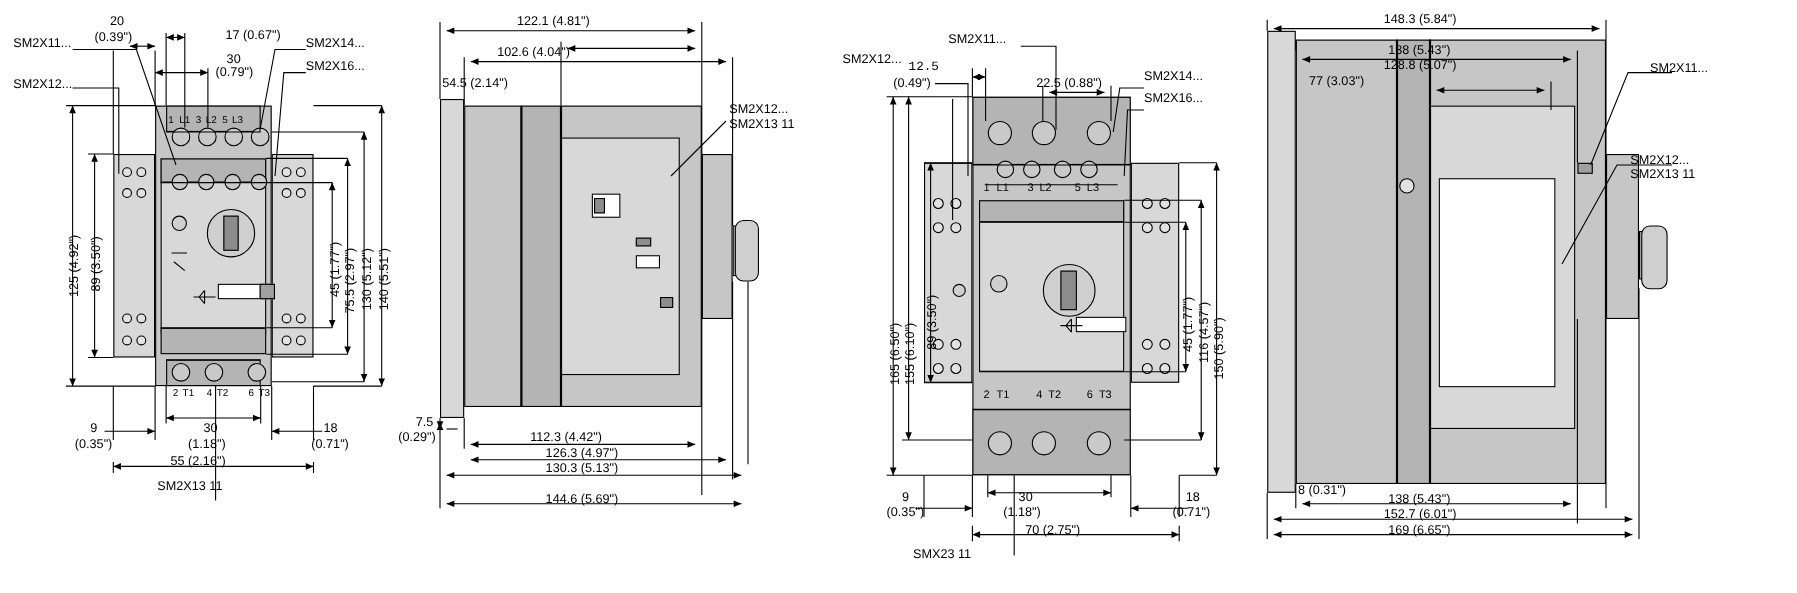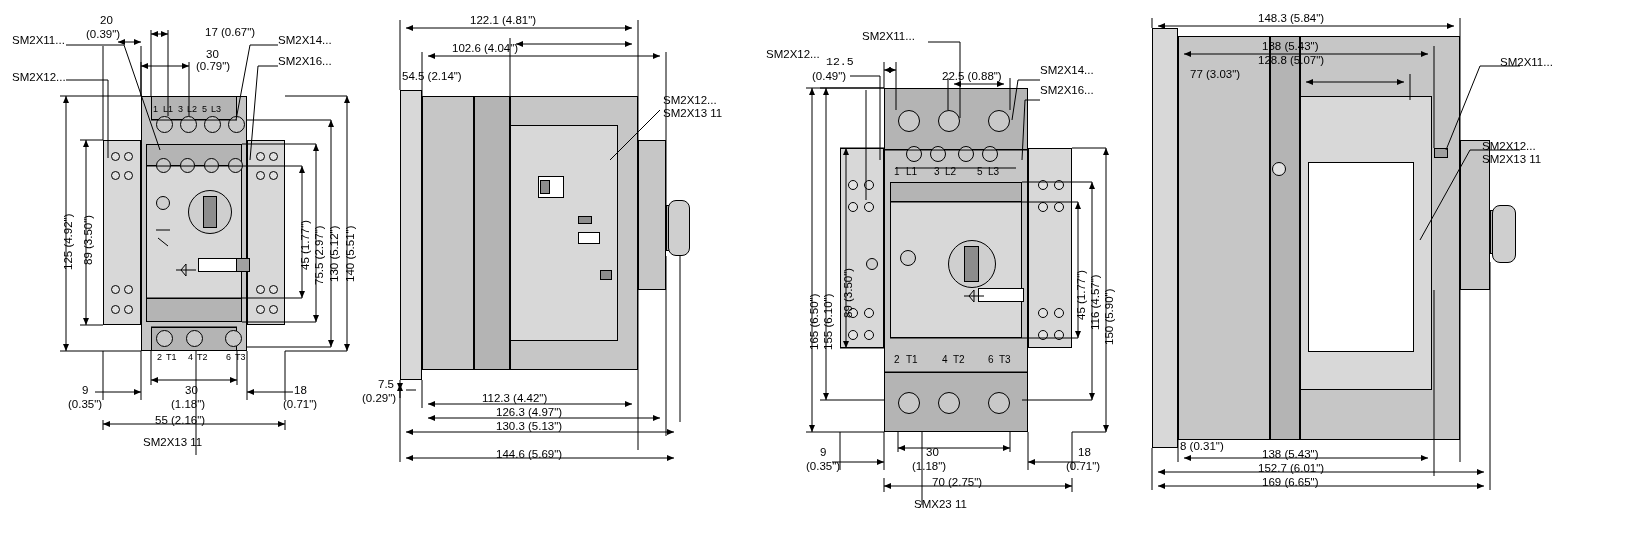--- a/index.html
+++ b/index.html
@@ -337,21 +337,21 @@
     <div class="lbl" style="left:926px;top:446px;">30</div>
     <div class="lbl" style="left:912px;top:460px;">(1.18")</div>
     <div class="lbl" style="left:1078px;top:446px;">18</div>
     <div class="lbl" style="left:1066px;top:460px;">(0.71")</div>
     <div class="lbl" style="left:932px;top:476px;">70 (2.75")</div>
 
     <div class="lbl" style="left:862px;top:30px;">SM2X11...</div>
     <div class="lbl" style="left:766px;top:48px;">SM2X12...</div>
     <div class="lbl" style="left:1040px;top:64px;">SM2X14...</div>
     <div class="lbl" style="left:1040px;top:84px;">SM2X16...</div>
-    <div class="lbl" style="left:914px;top:498px;">SMX23 11</div>
+    <div class="lbl" style="left:830px;top:498px;">SMX23 11</div>
 
     <div class="lbl" style="left:894px;top:166px;font-size:10px;">1</div>
     <div class="lbl" style="left:906px;top:166px;font-size:10px;">L1</div>
     <div class="lbl" style="left:934px;top:166px;font-size:10px;">3</div>
     <div class="lbl" style="left:945px;top:166px;font-size:10px;">L2</div>
     <div class="lbl" style="left:977px;top:166px;font-size:10px;">5</div>
     <div class="lbl" style="left:988px;top:166px;font-size:10px;">L3</div>
 
     <div class="lbl" style="left:894px;top:354px;font-size:10px;">2</div>
     <div class="lbl" style="left:906px;top:354px;font-size:10px;">T1</div>

